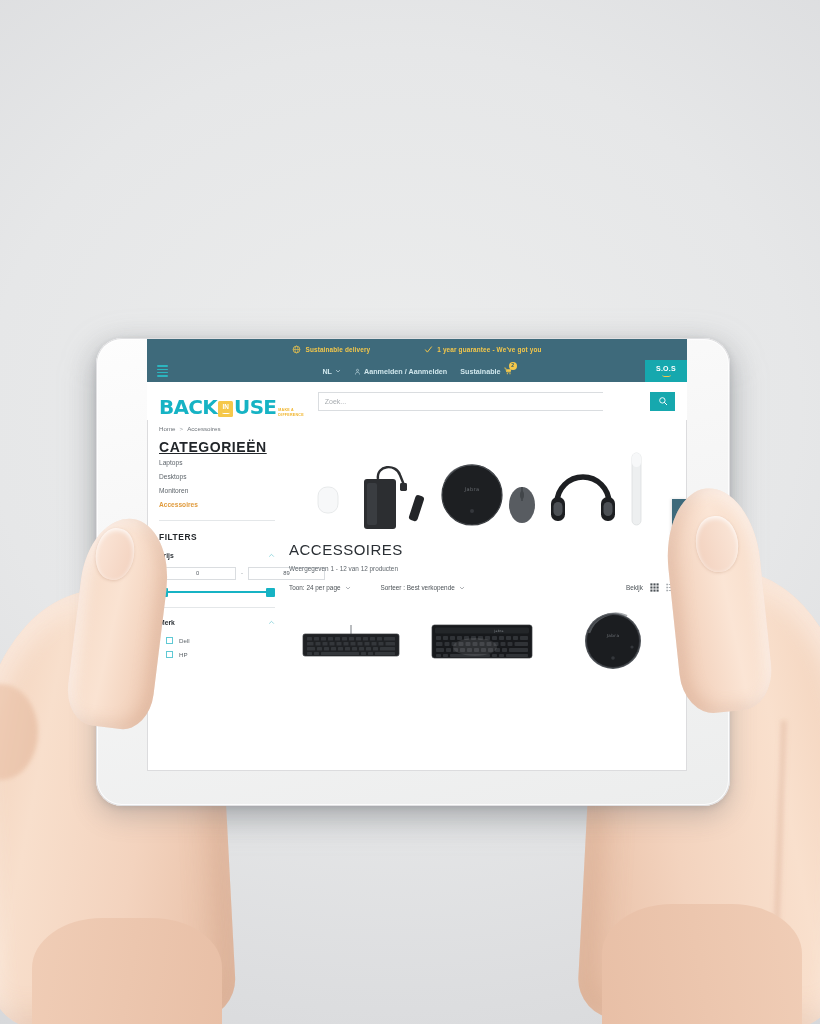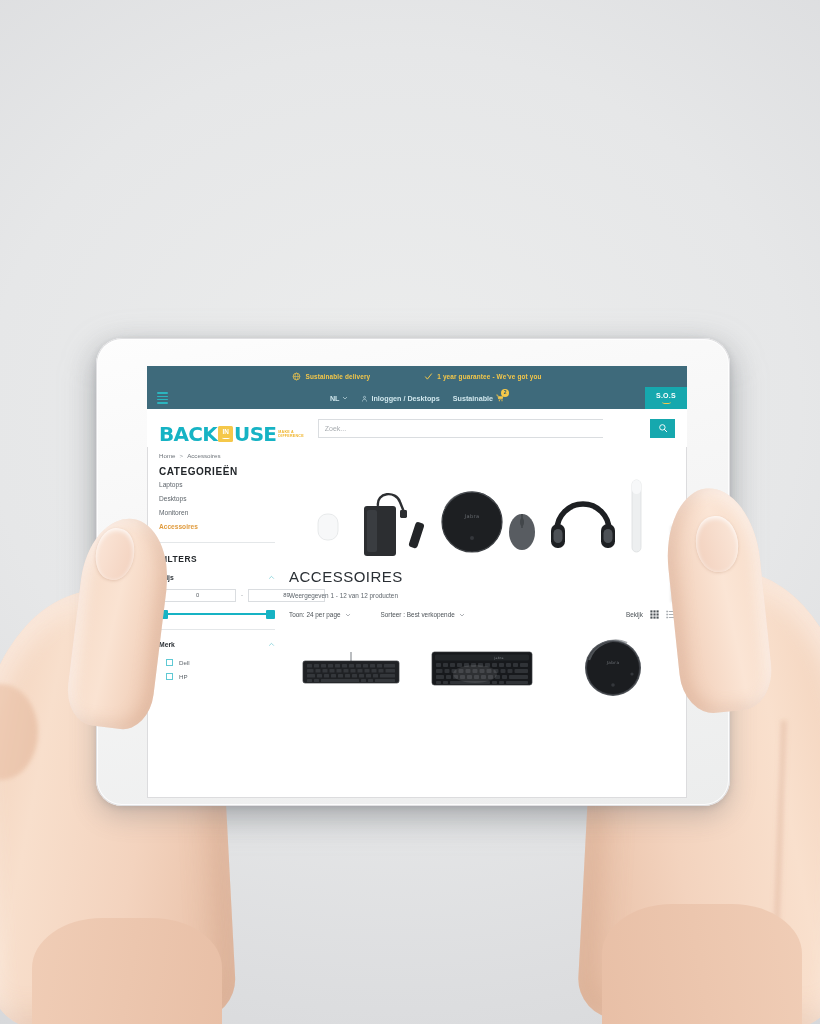--- a/index.html
+++ b/index.html
@@ -124,21 +124,21 @@
     right: 22px; top: 218px;
     width: 8px; height: 8px;
     border-radius: 50%;
     background: #2a2a2e;
     box-shadow: 0 0 0 2px rgba(210,210,214,0.75);
   }
 
   
   #screen {
     position: absolute;
-    left: 51px; top: 28px;
+    left: 51px; top: 1px;
     width: 540px; height: 432px;
     background: #ffffff;
     overflow: hidden;
     box-shadow: inset 0 0 0 1px #dcdcde;
   }
 
   
   .promo-bar {
     height: 21px;
     background: #3e6a7b;
@@ -189,21 +189,21 @@
   .sos-smile { width: 9px; height: 4px; border-bottom: 1.3px solid #f5c84a; border-radius: 0 0 50% 50%; }
 
   
   .brand-row {
     height: 38px;
     background: #fff;
     display: flex; align-items: center;
     padding: 0 12px;
     gap: 14px;
   }
-  .logo { display: flex; align-items: center; cursor: pointer; margin-top: 12px; }
+  .logo { display: flex; align-items: flex-end; cursor: pointer; margin-top: 12px; }
   .logo-word {
     font-size: 20px; font-weight: 800; color: #16b3c4;
     letter-spacing: -0.7px; line-height: 1;
     font-family: "DejaVu Sans", sans-serif;
   }
   .logo-in {
     display: inline-flex; flex-direction: column;
     align-items: center; justify-content: center;
     width: 15px; height: 16px;
     background: #f5c84a; border-radius: 1.5px;
@@ -237,22 +237,22 @@
   }
   .breadcrumb a { color: #6d7379; text-decoration: none; cursor: pointer; }
   .crumb-sep { color: #9aa0a5; }
 
   
   .page-body { display: flex; padding: 0 12px; gap: 14px; }
 
   
   .sidebar { width: 116px; flex-shrink: 0; }
   .side-title {
-    font-size: 10px; font-weight: 600; color: #22262a;
-    letter-spacing: .55px; 
+    font-size: 14px; font-weight: 600; color: #22262a;
+    letter-spacing: .55px;  text-decoration: underline;
   }
   .cat-list { list-style: none; }
   .cat-item {
     font-size: 6.6px; color: #5f666c; padding: 3.6px 0; cursor: pointer;
   }
   .cat-item.active { color: #e09b3d; font-weight: 600; }
   .side-rule { height: 1px; background: #e4e7e9; margin: 8px 0 11px; }
 
   .filter-title {
     font-size: 8.4px; font-weight: 600; color: #22262a;
@@ -406,21 +406,21 @@
             <svg width="6" height="6" viewBox="0 0 24 24">
               <polyline points="5,9 12,16 19,9" fill="none" stroke="#cfe6ec" stroke-width="2.6" stroke-linecap="round" stroke-linejoin="round"></polyline>
             </svg>
           </div>
 
           <div class="nav-link">
             <svg width="7" height="7" viewBox="0 0 24 24">
               <circle cx="12" cy="8" r="3.6" fill="none" stroke="#cfe6ec" stroke-width="2"></circle>
               <path d="M5 21c0-4 3.2-6.4 7-6.4s7 2.4 7 6.4" fill="none" stroke="#cfe6ec" stroke-width="2" stroke-linecap="round"></path>
             </svg>
-            <span>Inloggen / Desktops</span>
+            <span>Aanmelden / Aanmelden</span>
           </div>
 
           <div class="cart-wrap">
             <span>Sustainable</span>
             <svg width="8" height="8" viewBox="0 0 24 24">
               <path d="M2 3h3l3 12h11" fill="none" stroke="#f5c84a" stroke-width="2.4" stroke-linecap="round" stroke-linejoin="round"></path>
               <path d="M6.5 7H22l-2 7H8" fill="#f5c84a"></path>
               <circle cx="10" cy="20" r="1.8" fill="#f5c84a"></circle>
               <circle cx="18" cy="20" r="1.8" fill="#f5c84a"></circle>
             </svg>

